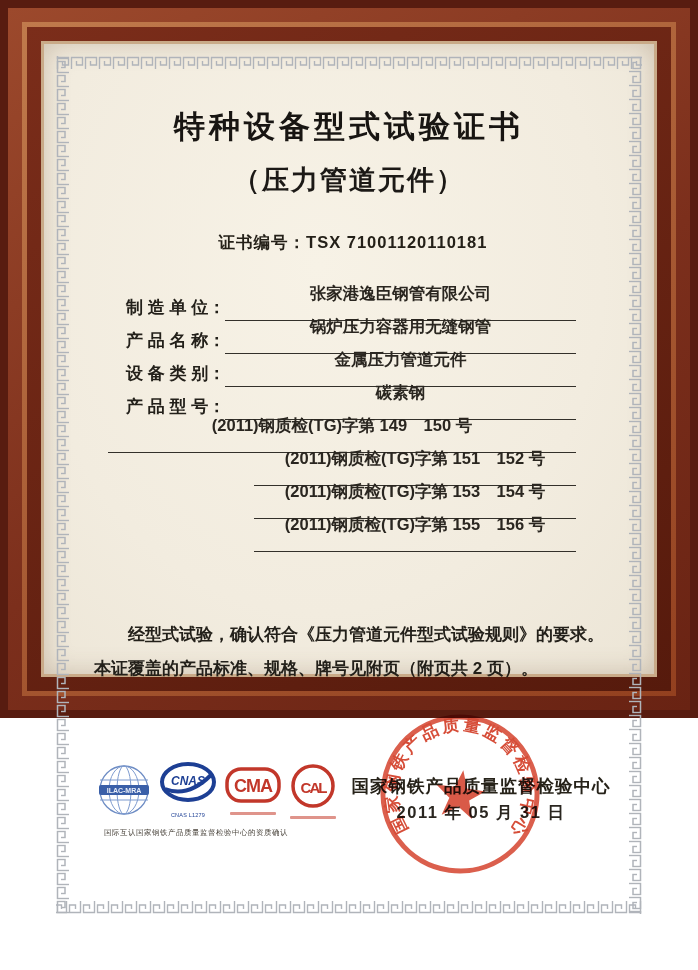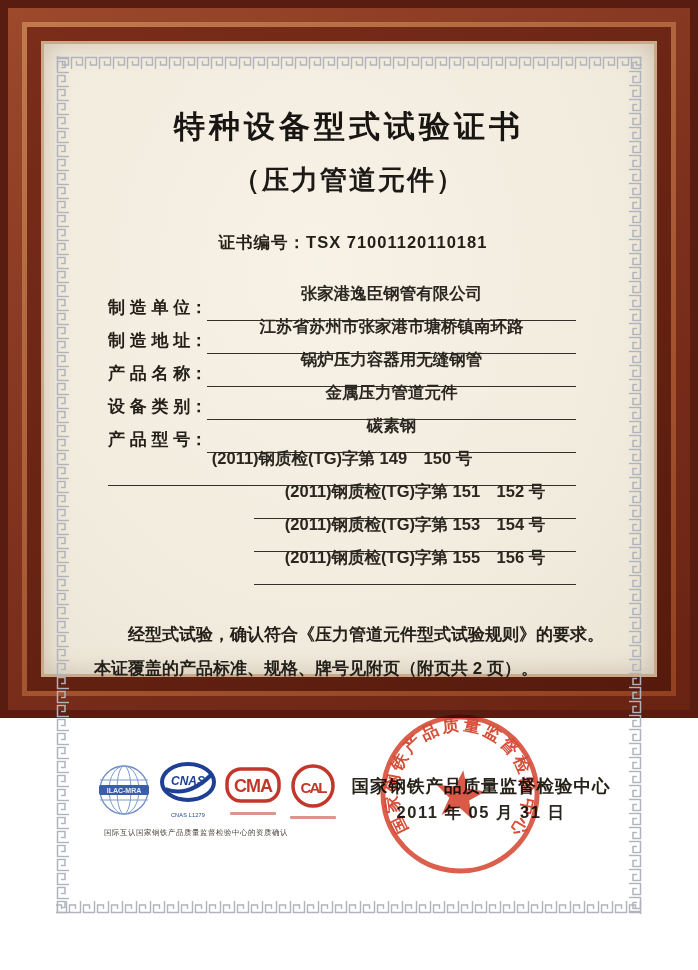--- a/index.html
+++ b/index.html
@@ -27,21 +27,21 @@
   .title { position: absolute; top: 62px; left: 0; right: 0; text-align: center;
            font-size: 31px; font-weight: 700; letter-spacing: 4px; color: #181512; }
   .subtitle { position: absolute; top: 118px; left: 0; right: 0; text-align: center;
               font-size: 27px; font-weight: 700; letter-spacing: 2px; color: #1c1916; font-family: Liberation Serif, serif; }
   .certno { position: absolute; top: 188px; left: 8px; right: 0; text-align: center;
             font-size: 16.5px; font-weight: 700; letter-spacing: 1px; color: #242018; }
 
   .fields { position: absolute; top: 252px; left: 64px; right: 78px; }
   .frow { display: flex; align-items: flex-end; height: 25px; margin-bottom: 8px; }
   .flabel { font-size: 17px; font-weight: 700; color: #23201a; white-space: nowrap;
-            padding-bottom: 2px; }
+            padding-bottom: 2px; margin-left: 18px; }
   .flabel.wide { letter-spacing: 0.5px; }
   .fspacer { width: 146px; flex: none; }
   .fvalue { flex: 1; text-align: center; font-size: 16.5px; font-weight: 700; color: #2a2620;
             border-bottom: 1.6px solid #33302a; padding-bottom: 15px; white-space: nowrap; }
 
   .statement { position: absolute; top: 574px; left: 50px; right: 48px;
                font-size: 17px; font-weight: 600; color: #23201a; line-height: 34px; }
   .statement .ln1 { text-indent: 2em; }
 
   
@@ -90,24 +90,20 @@
       </svg>
 
       <div class="title">特种设备型式试验证书</div>
       <div class="subtitle">（压力管道元件）</div>
       <div class="certno">证书编号：TSX 71001120110181</div>
 
       <div class="fields">
         <div class="frow">
           <span class="flabel">制 造 单 位：</span>
           <span class="fvalue">张家港逸臣钢管有限公司</span>
-        </div>
-        <div class="frow">
-          <span class="flabel">制 造 地 址：</span>
-          <span class="fvalue">江苏省苏州市张家港市塘桥镇南环路</span>
         </div>
         <div class="frow">
           <span class="flabel">产 品 名 称：</span>
           <span class="fvalue">锅炉压力容器用无缝钢管</span>
         </div>
         <div class="frow">
           <span class="flabel">设 备 类 别：</span>
           <span class="fvalue">金属压力管道元件</span>
         </div>
         <div class="frow">

